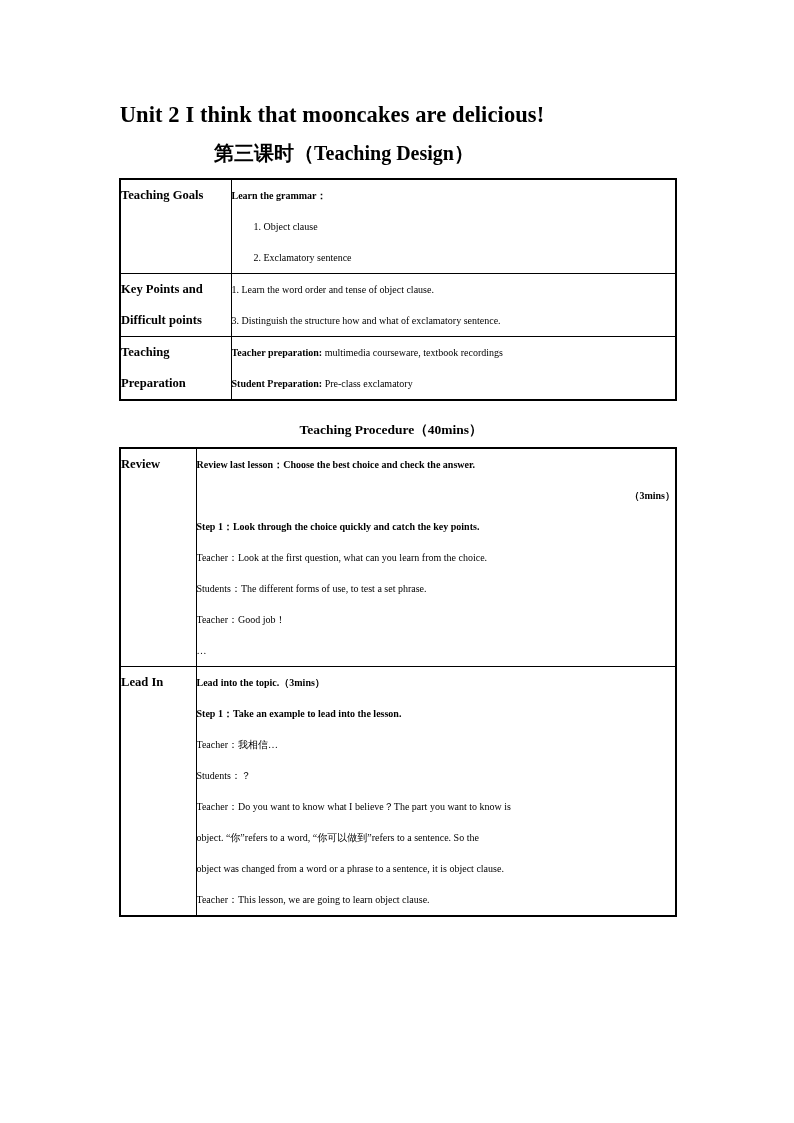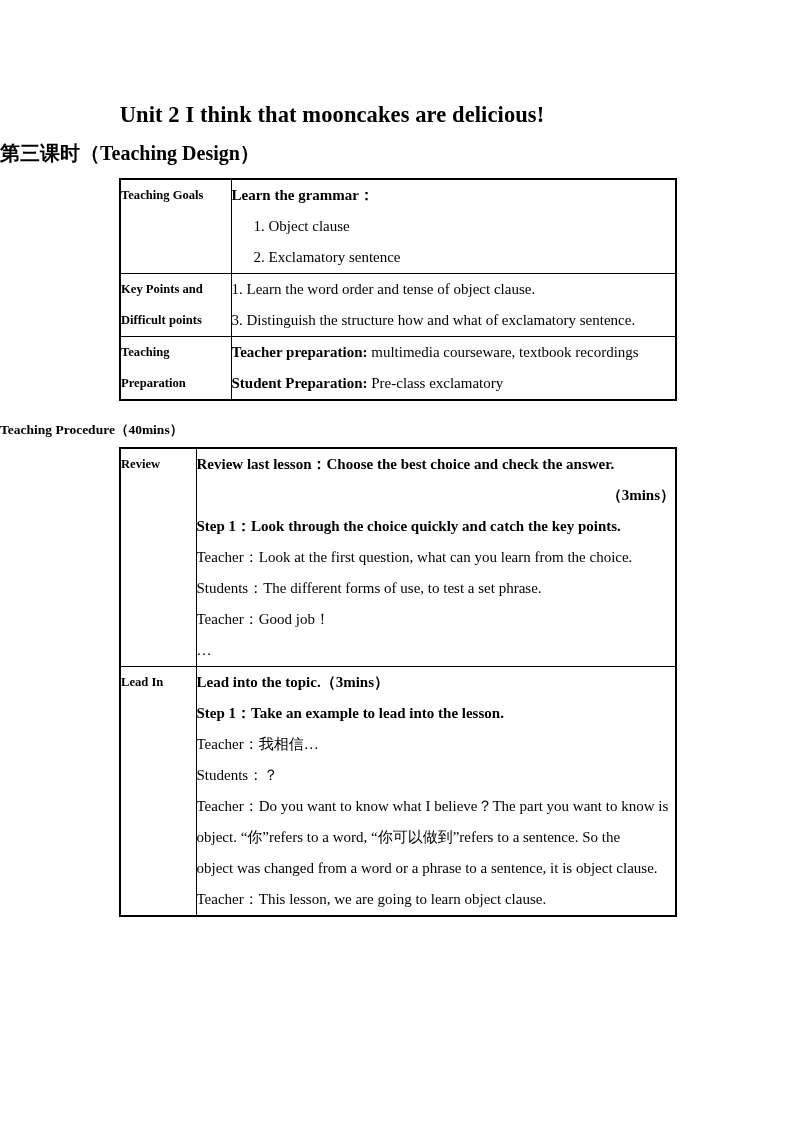--- a/index.html
+++ b/index.html
@@ -34,31 +34,32 @@
     font-weight: bold;
     letter-spacing: 0.1px;
     line-height: 1.1;
     white-space: nowrap;
   }
   .doc-subtitle {
     position: absolute;
     left: 0;
     top: 142px;
     width: 688px;
-    text-align: left;
+    text-align: center;
     font-size: 20px;
     font-weight: bold;
     line-height: 1.1;
     white-space: nowrap;
   }
   .proc-title {
     position: absolute;
     left: 0;
     top: 423px;
     width: 782px;
+    text-align: center;
     font-size: 13.5px;
     font-weight: bold;
     line-height: 1.1;
     white-space: nowrap;
   }
 
   
   .tbl {
     position: absolute;
     border-collapse: collapse;
@@ -86,21 +87,21 @@
   .label-cell {
     padding: 7px 0 6px 8px;
     font-weight: bold;
     font-size: 12.6px;
     line-height: 31px;
   }
   .label-cell .lbl-line { display: block; white-space: nowrap; }
 
   .body-cell {
     padding: 7px 8px 6px 6px;
-    font-size: 15px;
+    font-size: 10px;
     line-height: 31px;
   }
   .body-cell .ln { display: block; }
   .body-cell .b { font-weight: bold; }
   .body-cell .indent { padding-left: 22px; }
   .body-cell .indent2 { padding-left: 10px; text-align: right; }
 
   
   #goals-table col.c1 { width: 111px; }
   #goals-table col.c2 { width: 445px; }

